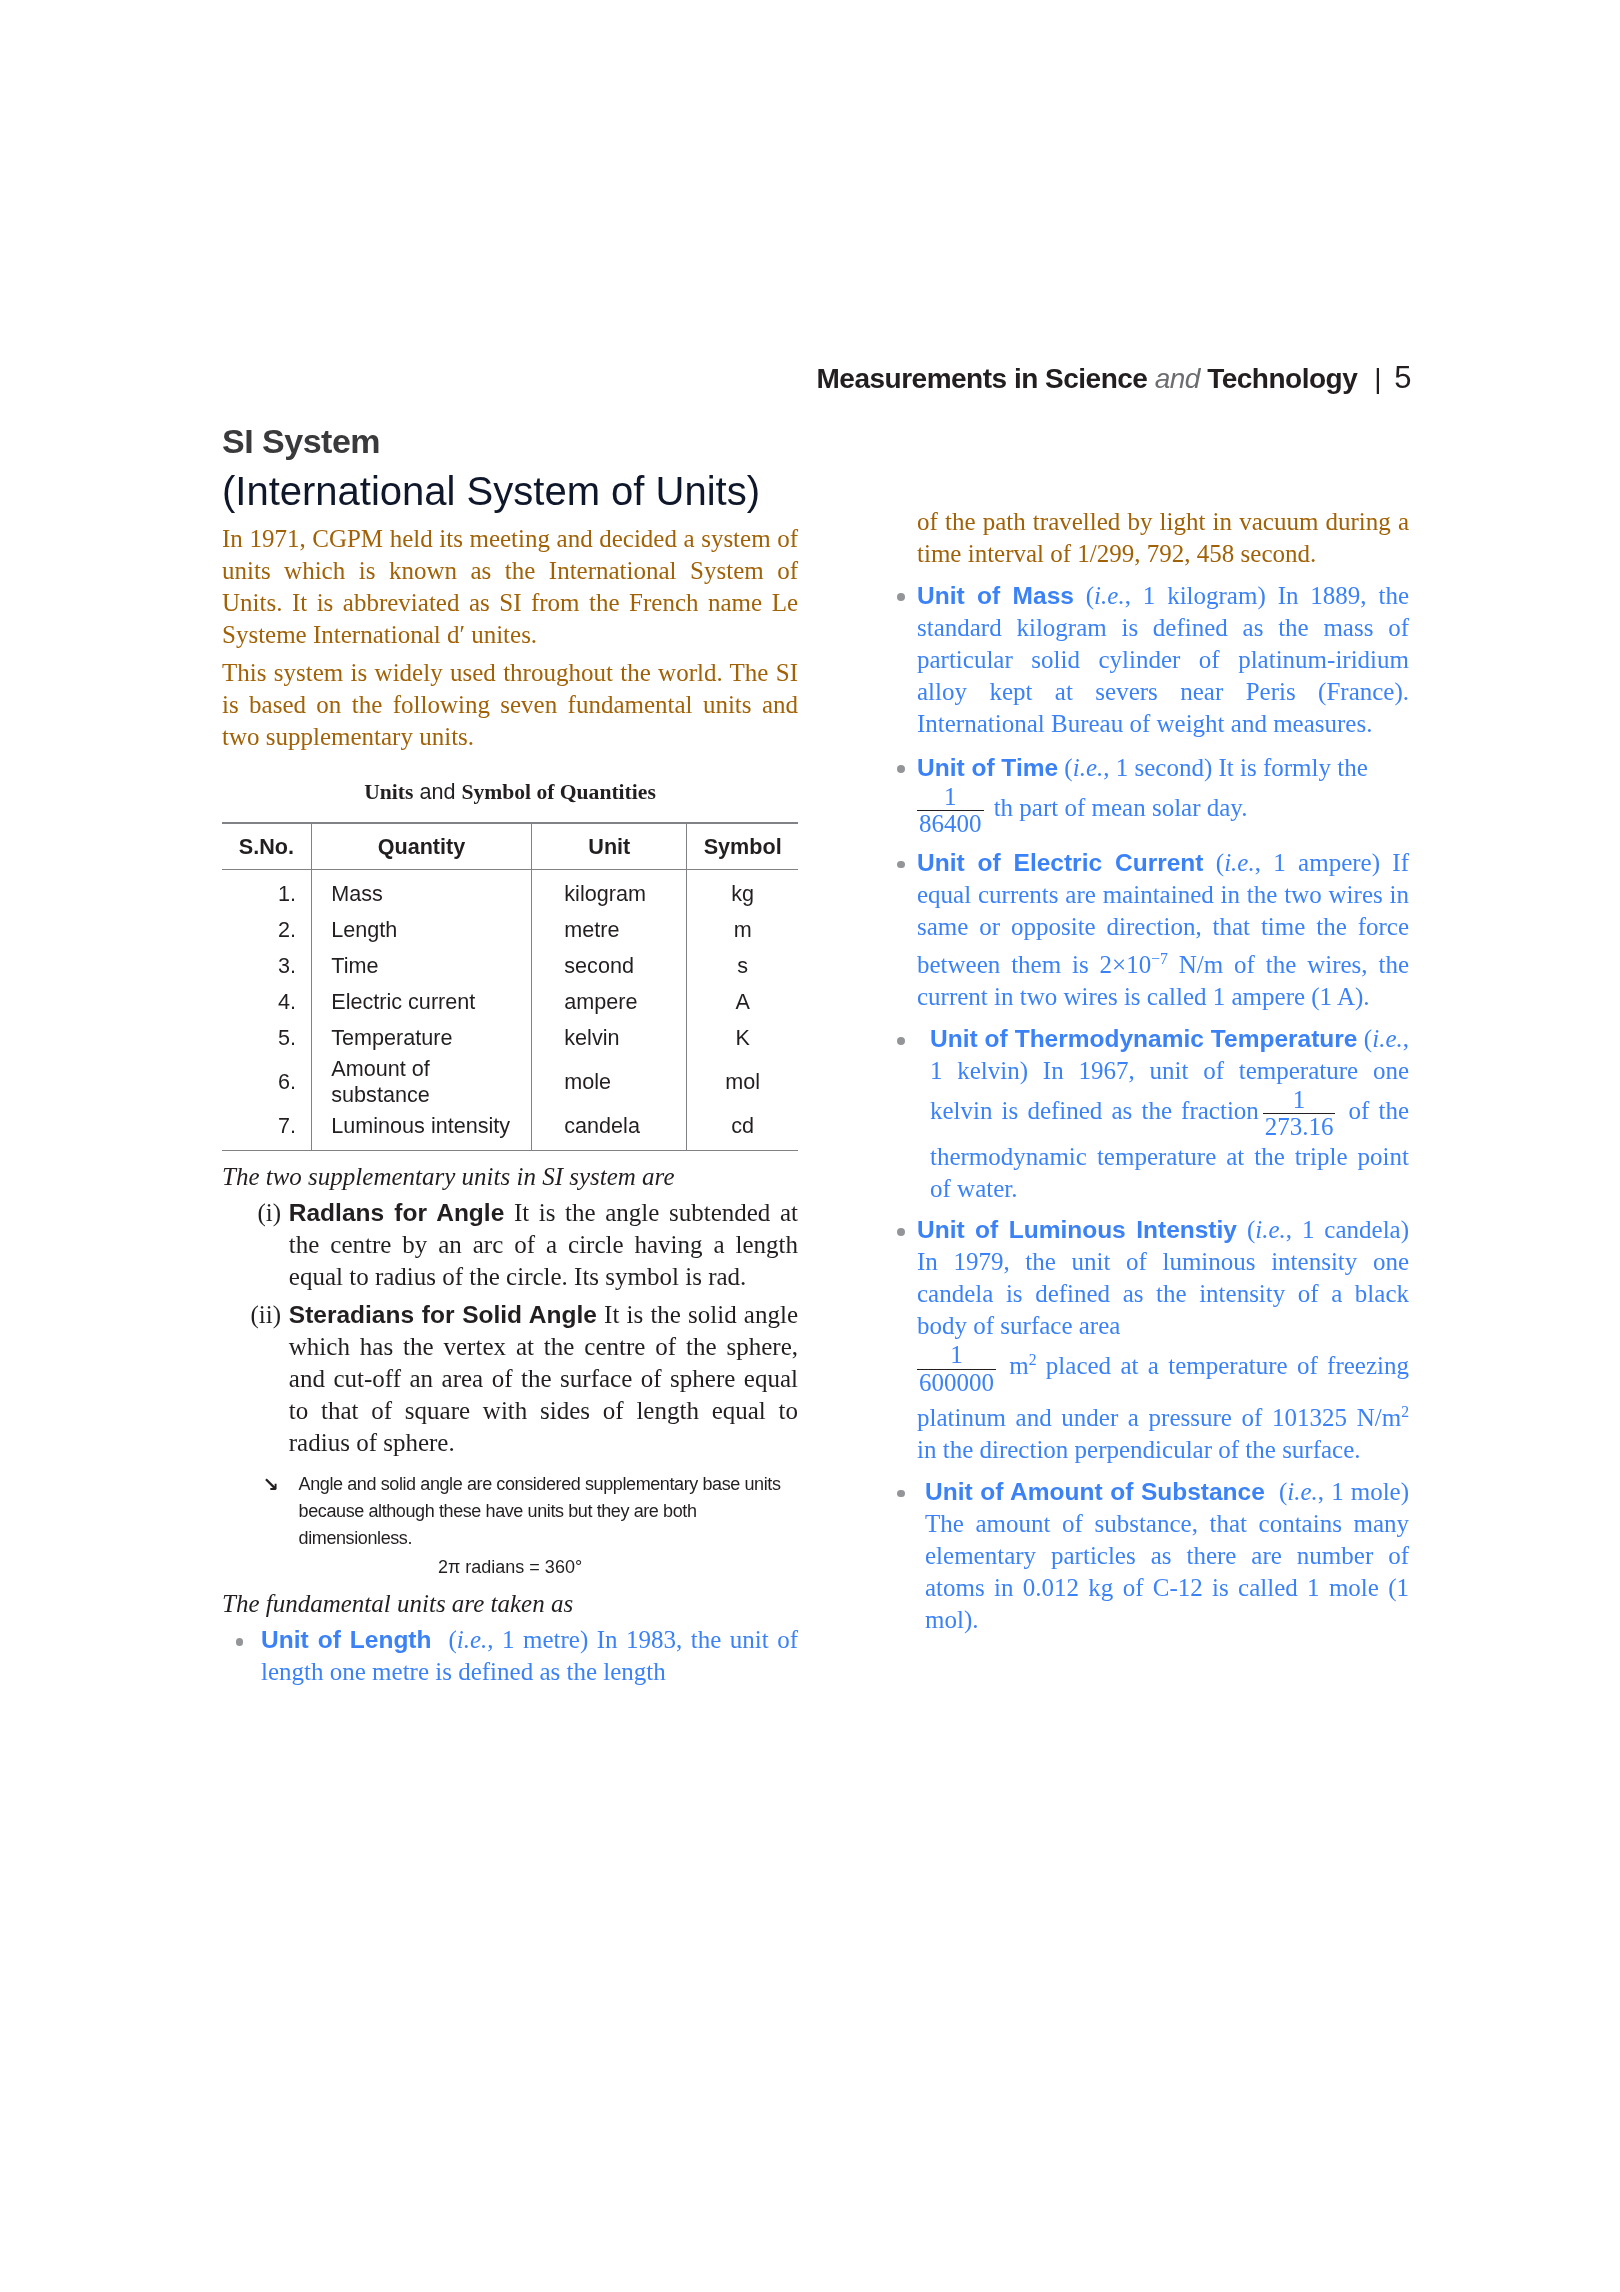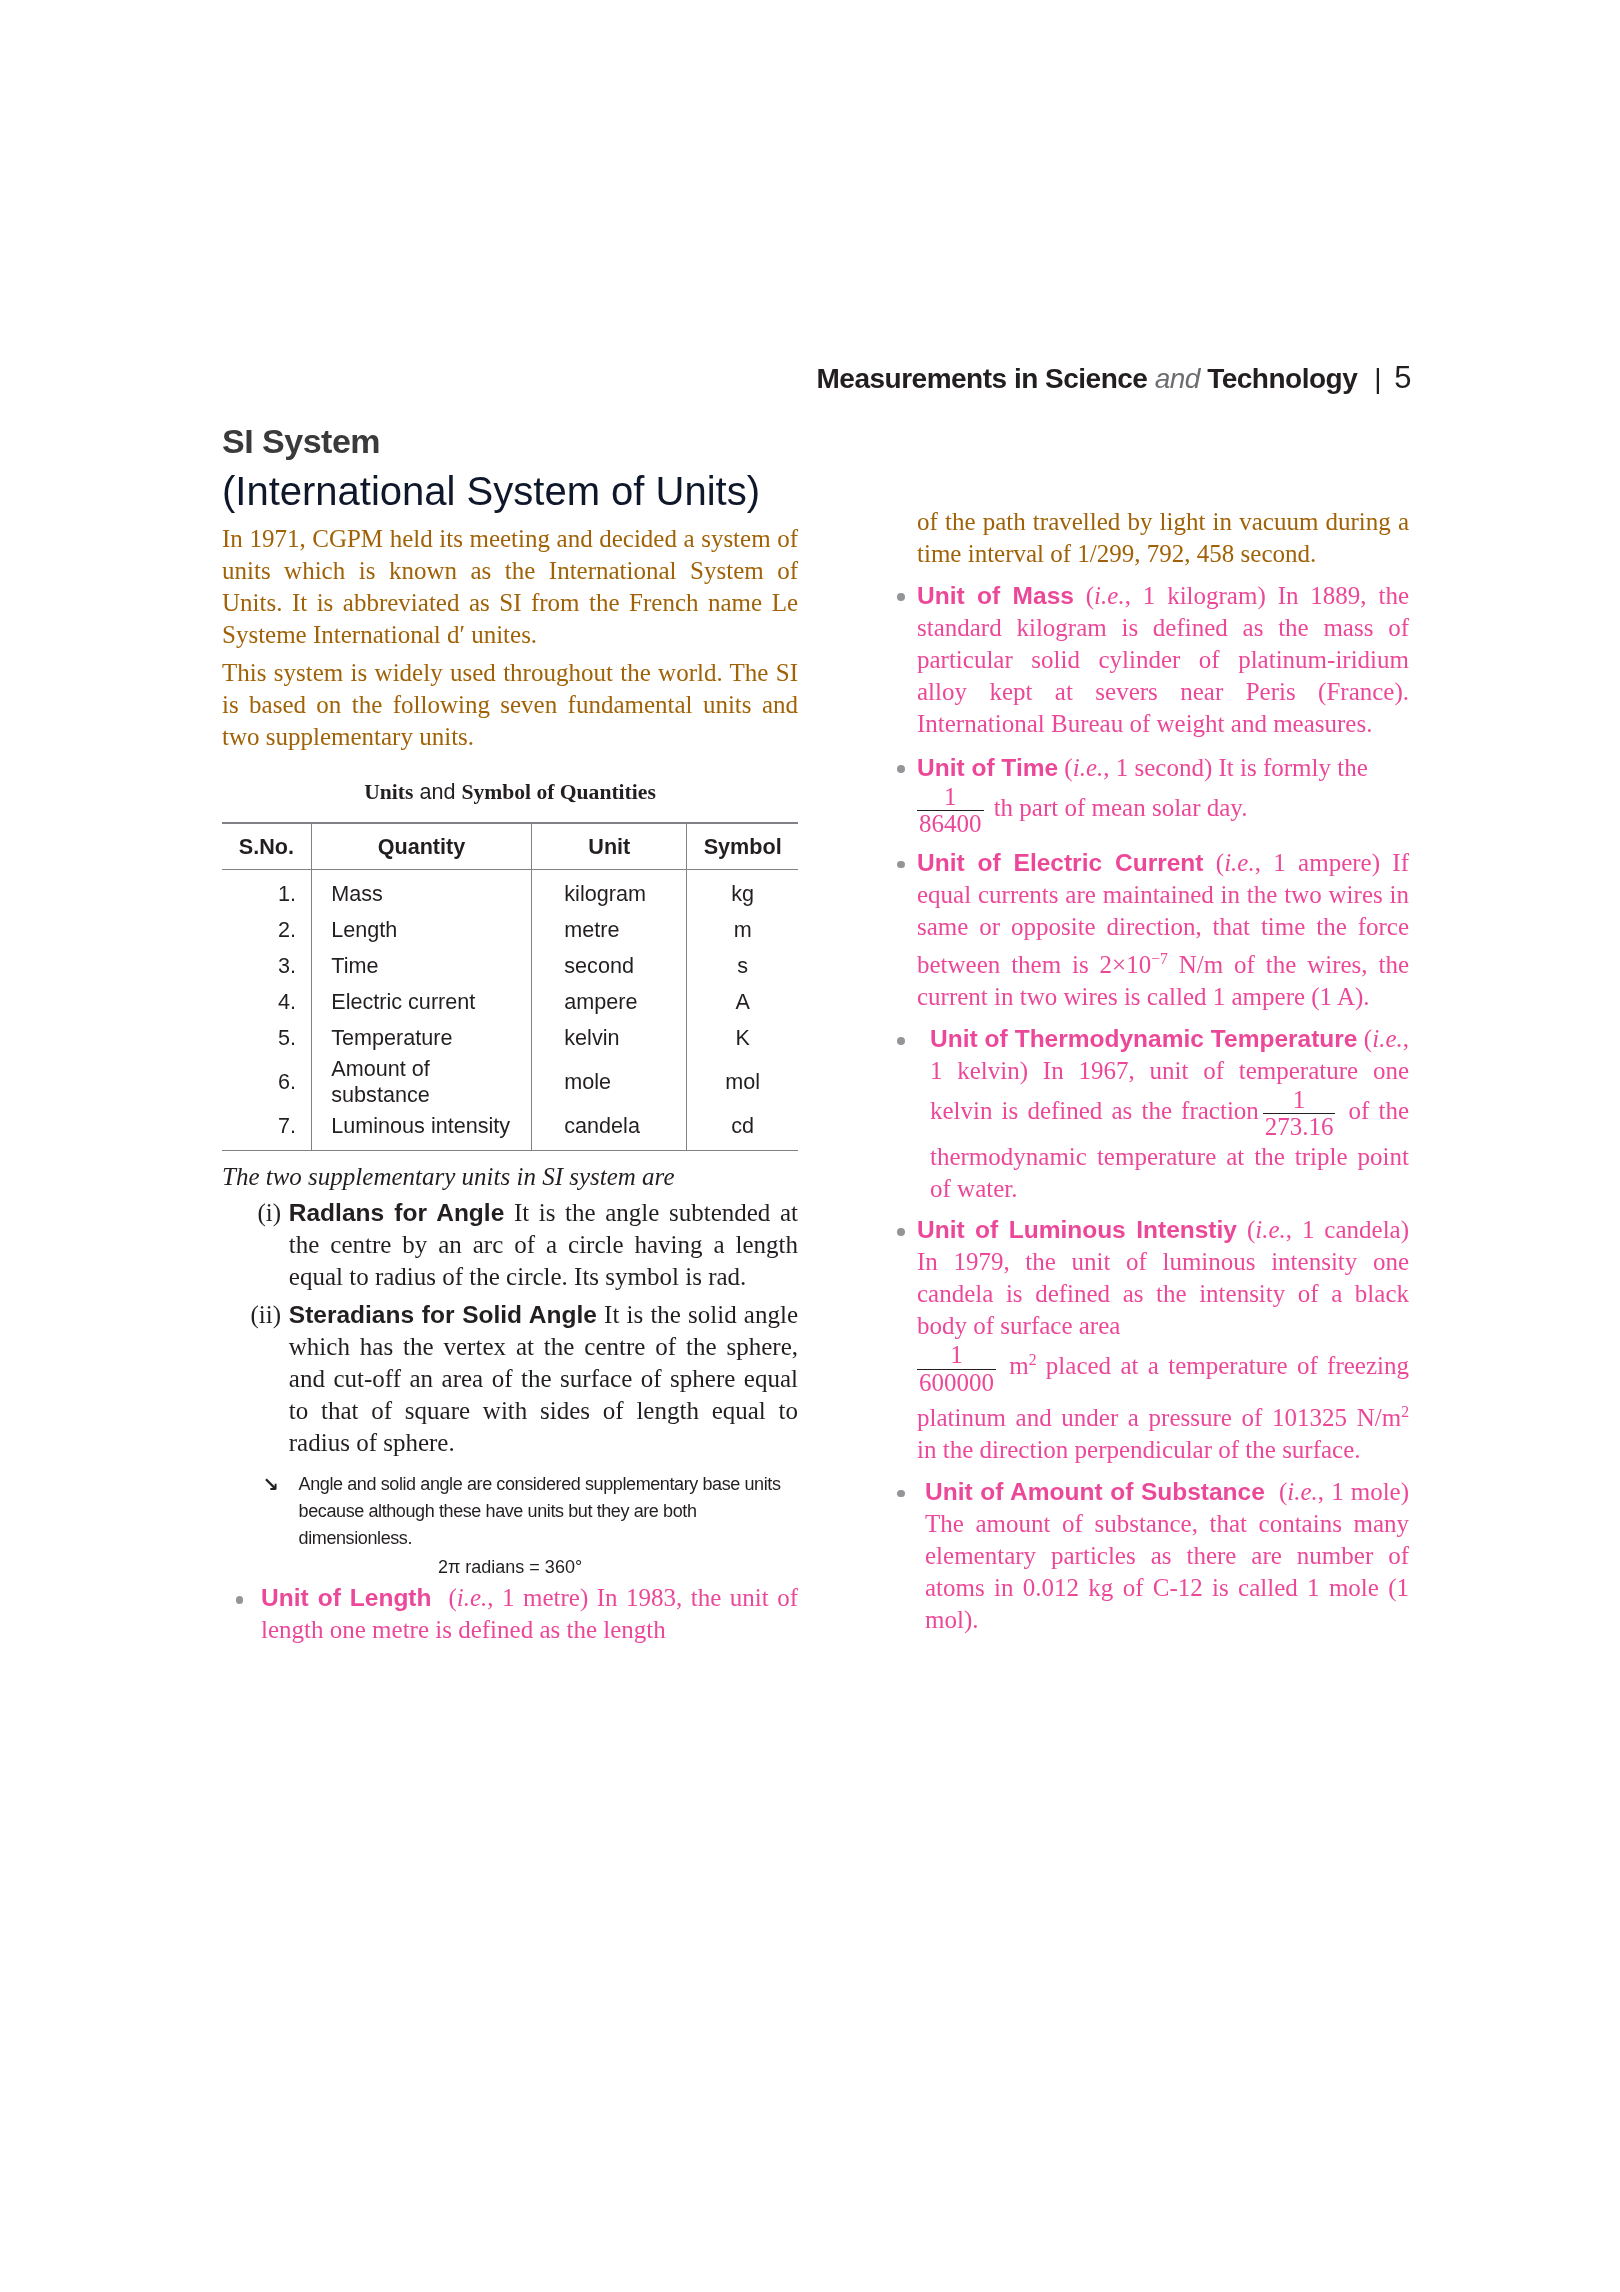--- a/index.html
+++ b/index.html
@@ -47,21 +47,21 @@
   .bold-sans { font-family: "Liberation Sans", sans-serif; font-weight: bold; font-size: 24.5px; }
 
   .note { display: flex; margin: 11.8px 0 0 0; }
   .note .arrow { width: 57px; text-align: right; padding-right: 19.6px; font-family: "DejaVu Sans", sans-serif; font-size: 19.6px; font-weight: bold; line-height: 27.4px; flex-shrink: 0; }
   .note .ntxt { flex: 1; font-family: "Liberation Sans", sans-serif; font-size: 18px; line-height: 27px; letter-spacing: -0.4px; color: #231f20; }
   .formula { font-family: "Liberation Sans", sans-serif; font-size: 18px; text-align: center; margin: 5.9px 0 3.9px 0; }
 
   .bullet { display: flex; margin: 0 0 7.8px 0; }
   .bullet .dot { width: 29px; flex-shrink: 0; position: relative; }
   .bullet .dot::before { content: ""; position: absolute; left: 8.8px; top: 13.7px; width: 7.8px; height: 7.8px; border-radius: 50%; background: #939598; }
-  .bullet .btxt { flex: 1; font-family: "Liberation Serif", serif; font-size: 25px; line-height: 32px; text-align: justify; color: #ec4899; }
+  .bullet .btxt { flex: 1; font-family: "Liberation Serif", serif; font-size: 25px; line-height: 32px; text-align: justify; color: #3b82f6; }
   .col-left .bullet .dot { width: 39px; }
   .col-left .bullet .dot::before { left: 13.7px; }
 
   .ie { font-style: italic; }
   .frac { display: inline-flex; flex-direction: column; align-items: center; vertical-align: middle; margin: 0 3.9px; line-height: 1.05; }
   .frac .n { padding: 0 2px; }
   .frac .d { border-top: 1.5px solid #231f20; padding: 0 2px; }
   sup { font-size: 15.7px; }
 </style>
 </head>
@@ -150,20 +150,21 @@
     <span class="num">(ii)</span>
     <span class="txt"><span class="bold-sans">Steradians for Solid Angle</span><span> It is the solid angle which has the vertex at the centre of the sphere, and cut-off an area of the surface of sphere equal to that of square with sides of length equal to radius of sphere.</span></span>
   </div>
 
   <div class="note">
     <span class="arrow">↘</span>
     <span class="ntxt">Angle and solid angle are considered supplementary base units because although these have units but they are both dimensionless.</span>
   </div>
   <div class="formula">2π radians = 360°</div>
 
+  <div class="italic-head">The fundamental units are taken as</div>
 
   <div class="bullet">
     <span class="dot"></span>
     <span class="btxt"><span class="bold-sans">Unit of Length</span>&nbsp; (<span class="ie">i.e.</span><span>, 1 metre)</span><span>   In 1983, the unit of length one metre is defined as the length</span></span>
   </div>
 </div>
 
 <div class="col col-right">
   <p class="body" style="padding-left:29px;">of the path travelled by light in vacuum during a time interval of 1/299, 792, 458 second.</p>
 

